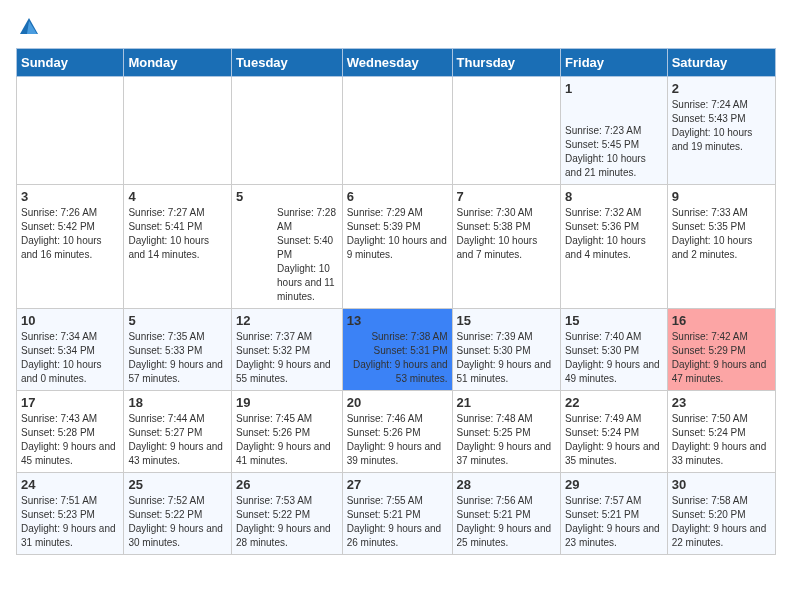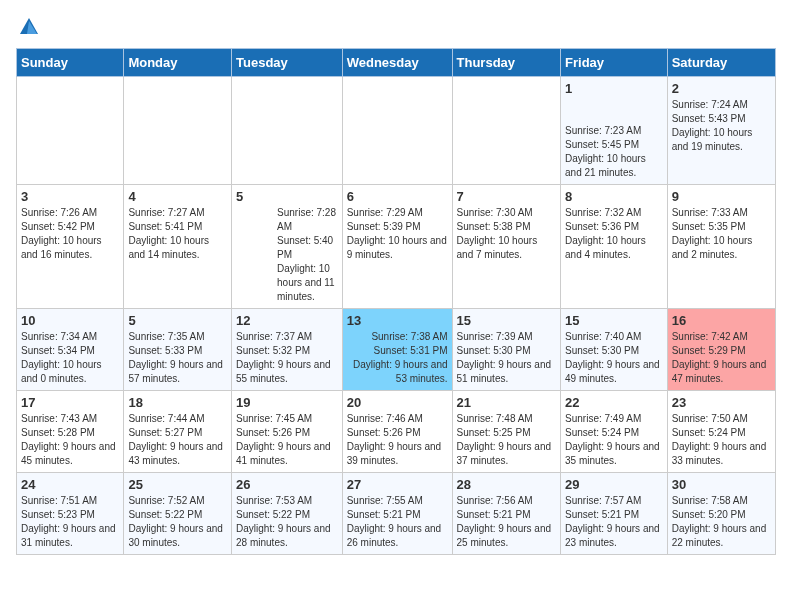--- a/index.html
+++ b/index.html
@@ -205,21 +205,21 @@
           <div class="day-info" style="white-space: pre-line;">Sunrise: 7:35 AM
 Sunset: 5:33 PM
 Daylight: 9 hours and 57 minutes.</div>
         </td>
         <td style="background: rgb(245, 249, 255);">
           <span class="day-number">12</span>
           <div class="day-info" style="white-space: pre-line;">Sunrise: 7:37 AM
 Sunset: 5:32 PM
 Daylight: 9 hours and 55 minutes.</div>
         </td>
-        <td style="background: #7dd3fc;">
+        <td style="background: #3b82f6;">
           <span class="day-number">13</span>
           <div class="day-info" style="white-space: pre-line; text-align: right;">Sunrise: 7:38 AM
 Sunset: 5:31 PM
 Daylight: 9 hours and 53 minutes.</div>
         </td>
         <td style="background: rgb(245, 249, 255);">
           <span class="day-number">15</span>
           <div class="day-info" style="white-space: pre-line;">Sunrise: 7:39 AM
 Sunset: 5:30 PM
 Daylight: 9 hours and 51 minutes.</div>

